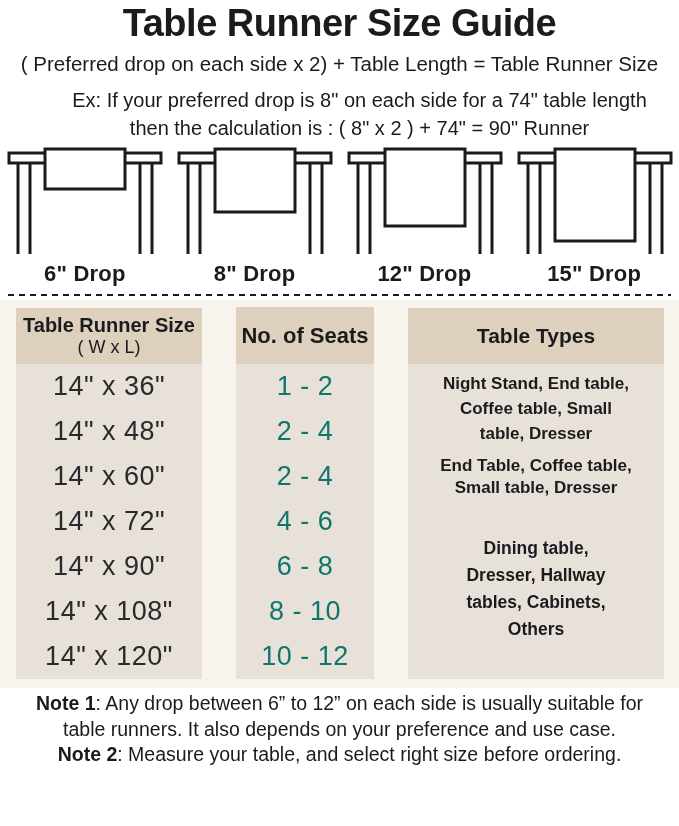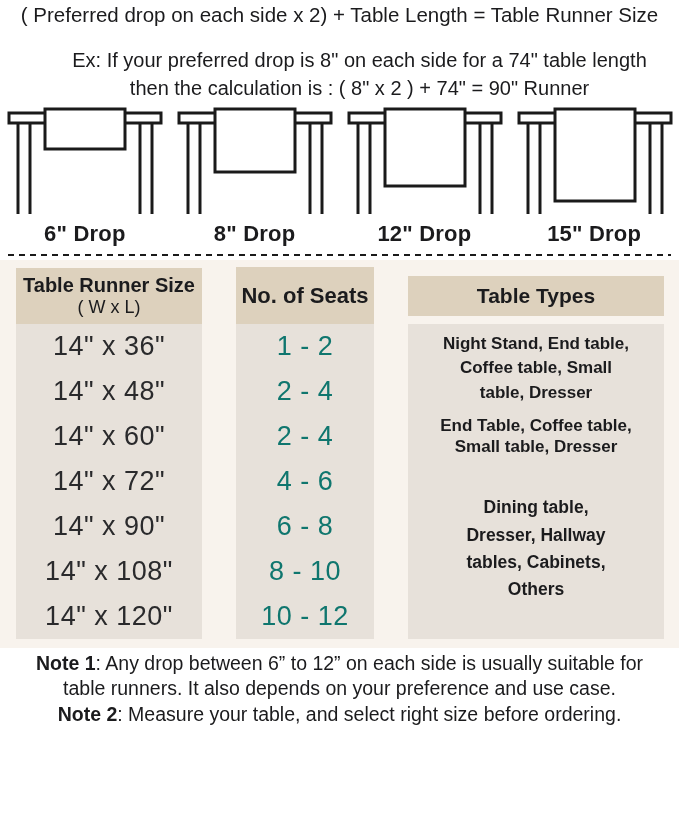--- a/index.html
+++ b/index.html
@@ -15,21 +15,21 @@
     width:679px;height:826px;overflow:hidden;
     background:#ffffff;color:var(--ink);
     font-family:"Liberation Sans", sans-serif;
   }
   .page{width:679px;height:826px;}
   h1.title{
     margin:2px 0 6px;text-align:center;
     font-size:38px;line-height:1.12;font-weight:700;letter-spacing:-0.5px;
   }
   p.formula{
-    margin:2px 0 18px;text-align:center;
+    margin:2px 0 10px;text-align:center;
     font-size:20.5px;line-height:1.3;font-weight:400;
   }
   p.example{
     margin:2px 0;text-align:center;
     font-size:20px;line-height:1.3;font-weight:400;padding-left:40px;
   }
   .illustrations{
     display:flex;margin-top:6px;height:112px;
   }
   .illus{flex:1;display:flex;justify-content:center;align-items:flex-start;}
@@ -54,21 +54,21 @@
     row-gap:0;
     justify-content:space-between;
   }
   .hcell{
     background:var(--header-bg);
     display:flex;flex-direction:column;justify-content:center;align-items:center;
     grid-row:1;
   }
   .hcell.c1{grid-column:1;}
   .hcell.c2{grid-column:2;height:58px;align-self:center;}
-  .hcell.c3{grid-column:3;height:40px;align-self:center;}
+  .hcell.c3{grid-column:3;height:56px;align-self:center;}
   .h-title{font-size:20px;font-weight:700;line-height:1.15;}
   .h-sub{font-size:18px;font-weight:400;line-height:1.15;}
   .hcell.c2 .h-one{font-size:22px;font-weight:700;}
   .hcell.c3 .h-one{font-size:21px;font-weight:700;}
   .cell{
     background:var(--cell-bg);
     display:flex;justify-content:center;align-items:center;text-align:center;
   }
   .cell.size{grid-column:1;font-size:27px;font-weight:400;letter-spacing:0.5px;color:#2a2a2c;}
   .cell.seats{grid-column:2;font-size:27px;font-weight:400;letter-spacing:0.5px;color:#0f766e;}
@@ -82,20 +82,21 @@
   .notes{margin-top:3px;text-align:center;font-size:19.5px;line-height:25.5px;}
   .notes p{margin:0;}
   .notes b{font-weight:700;}
   .pre{white-space:pre-line;}
 </style>
 </head>
 <body>
 
 <div class="page">
 
+  <h1 class="title">Table Runner Size Guide</h1>
 
   <p class="formula">( Preferred drop on each side x 2) + Table Length = Table Runner Size</p>
   <p class="example">Ex: If your preferred drop is 8" on each side for a 74" table length</p>
   <p class="example">then the calculation is : ( 8" x 2 ) + 74" = 90" Runner</p>
 
   <div class="illustrations" id="illustrations">
       <div class="illus">
         <svg viewBox="0 0 170 112" width="170" height="112">
           <rect x="9" y="6" width="152" height="10" fill="#ffffff" stroke="#1a1a1a" stroke-width="3"></rect>
           <line x1="18" y1="16" x2="18" y2="107" stroke="#1a1a1a" stroke-width="3"></line>

